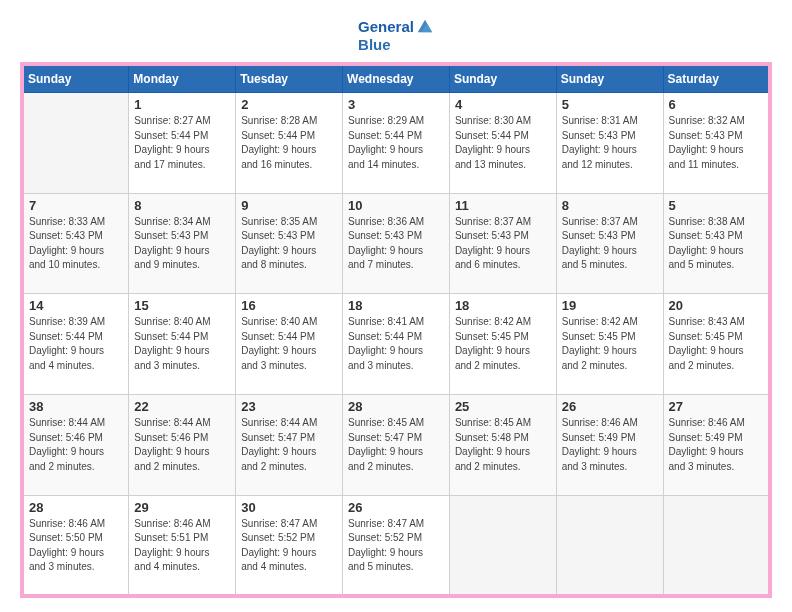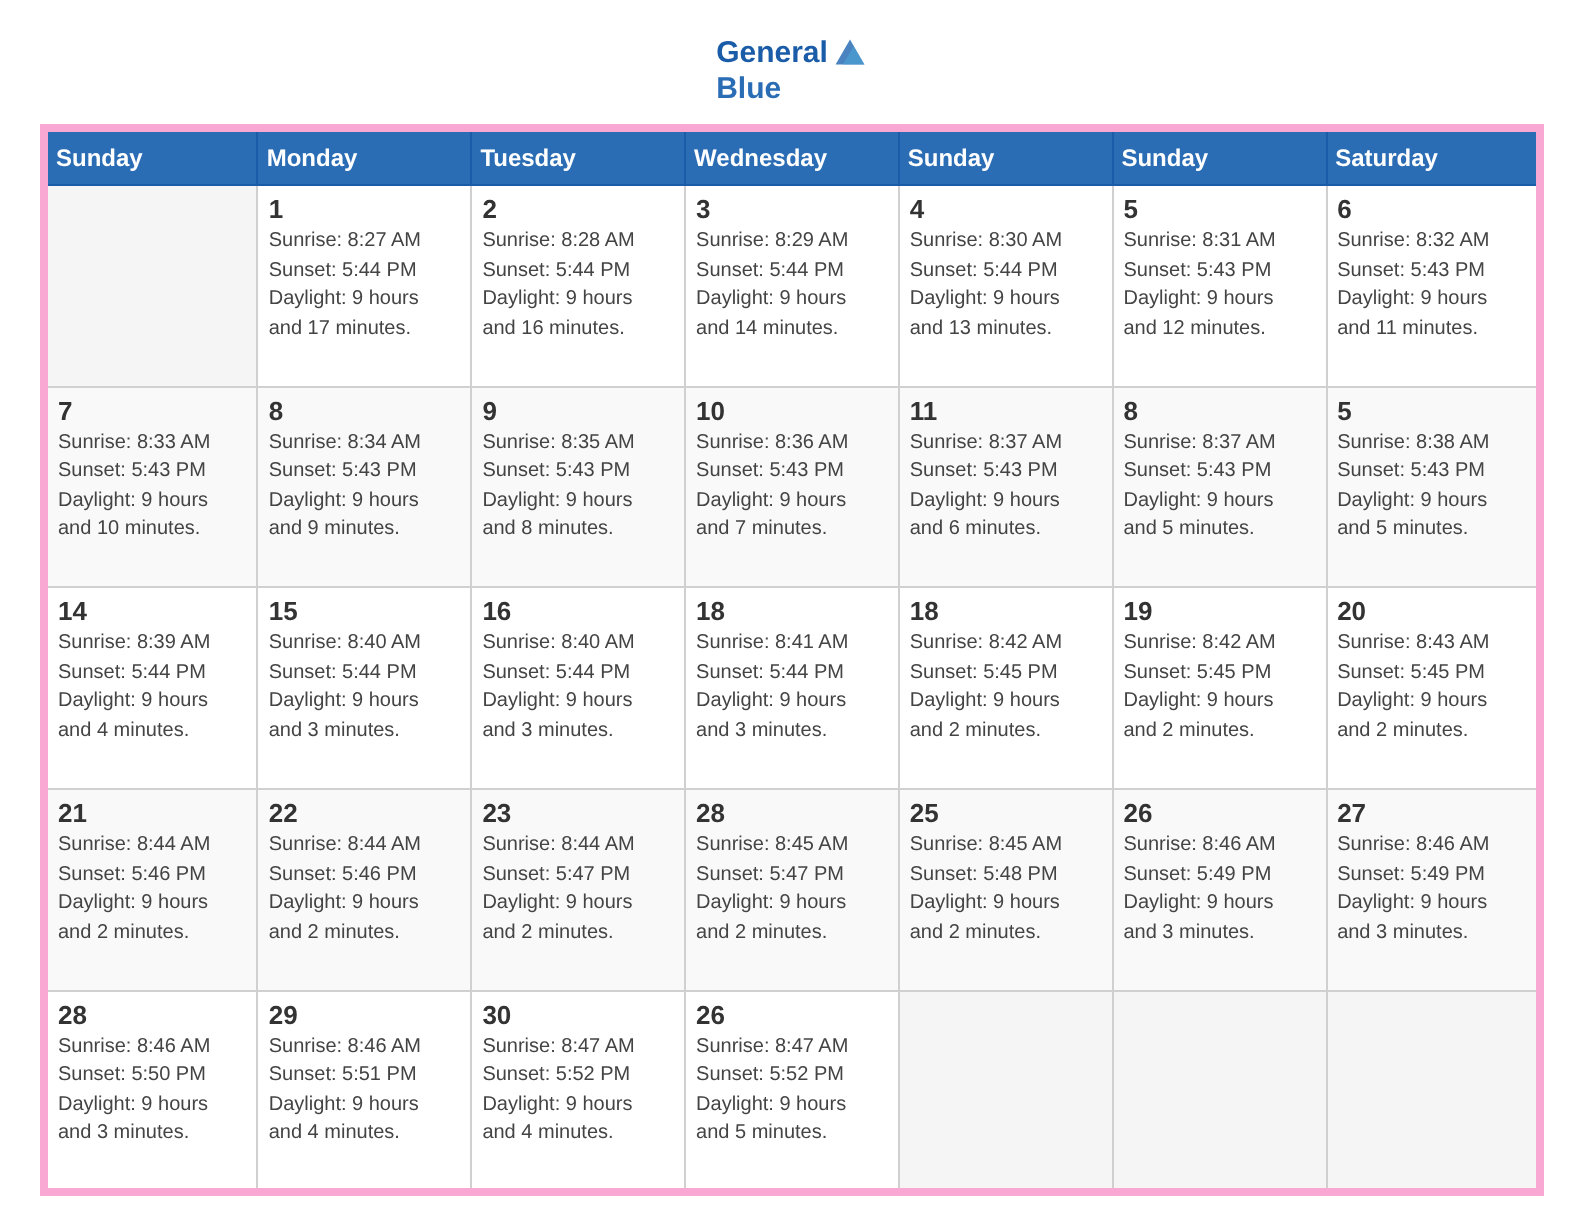--- a/index.html
+++ b/index.html
@@ -220,21 +220,21 @@
             <span class="day-number">19</span>
             <div class="day-info">Sunrise: 8:42 AM<br>Sunset: 5:45 PM<br>Daylight: 9 hours<br> and 2 minutes.</div>
           </td>
           <td>
             <span class="day-number">20</span>
             <div class="day-info">Sunrise: 8:43 AM<br>Sunset: 5:45 PM<br>Daylight: 9 hours<br> and 2 minutes.</div>
           </td>
         </tr>
         <tr class="row-shade">
           <td>
-            <span class="day-number">21</span>
+            <span class="day-number">38</span>
             <div class="day-info">Sunrise: 8:44 AM<br>Sunset: 5:46 PM<br>Daylight: 9 hours<br> and 2 minutes.</div>
           </td>
           <td>
             <span class="day-number">22</span>
             <div class="day-info">Sunrise: 8:44 AM<br>Sunset: 5:46 PM<br>Daylight: 9 hours<br> and 2 minutes.</div>
           </td>
           <td>
             <span class="day-number">23</span>
             <div class="day-info">Sunrise: 8:44 AM<br>Sunset: 5:47 PM<br>Daylight: 9 hours<br> and 2 minutes.</div>
           </td>

